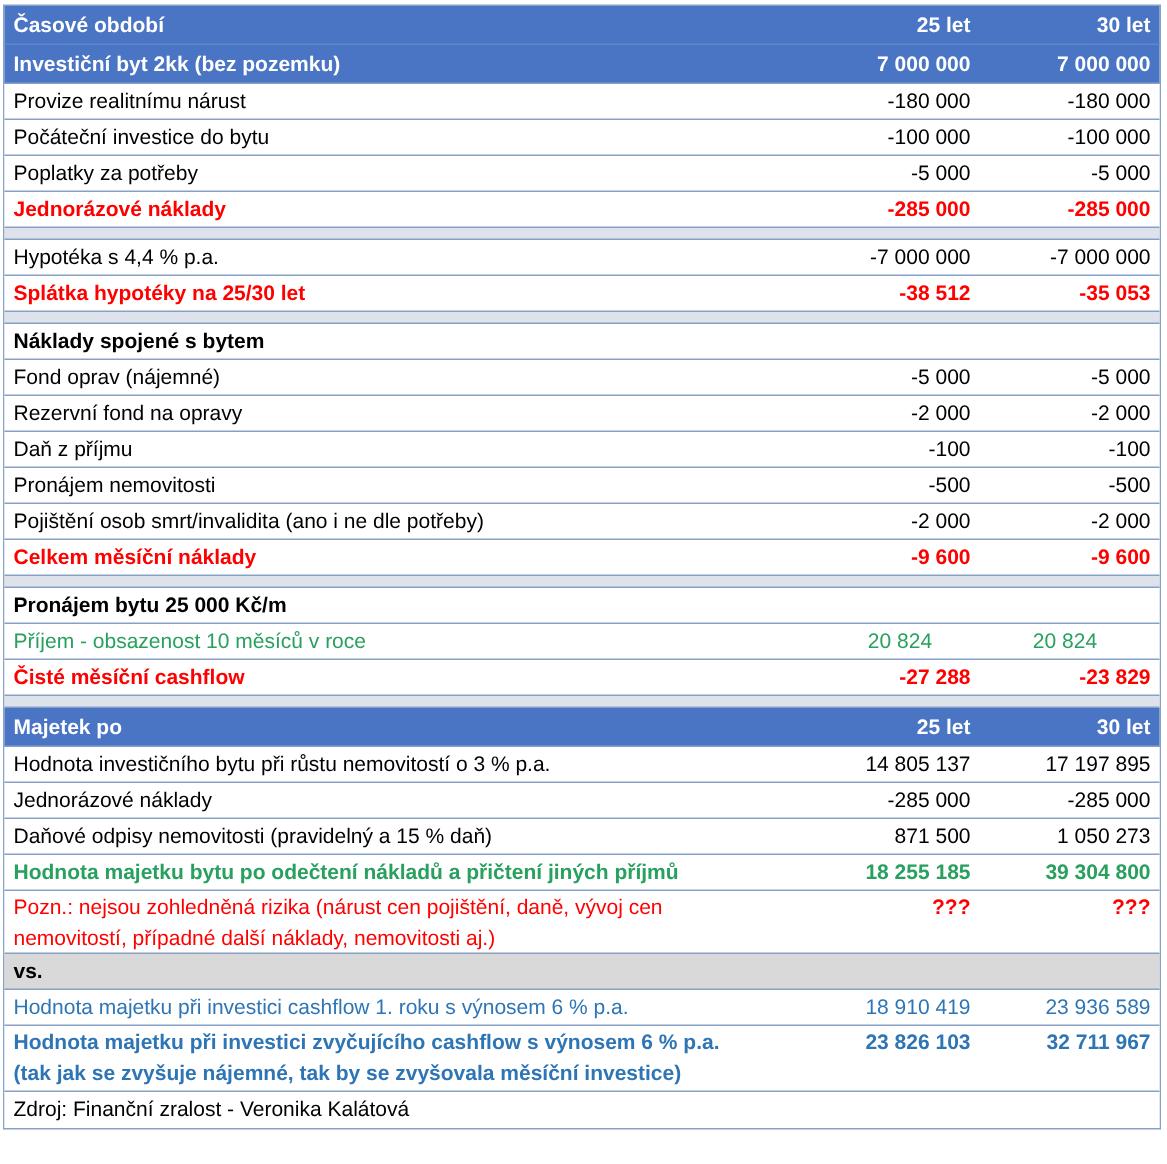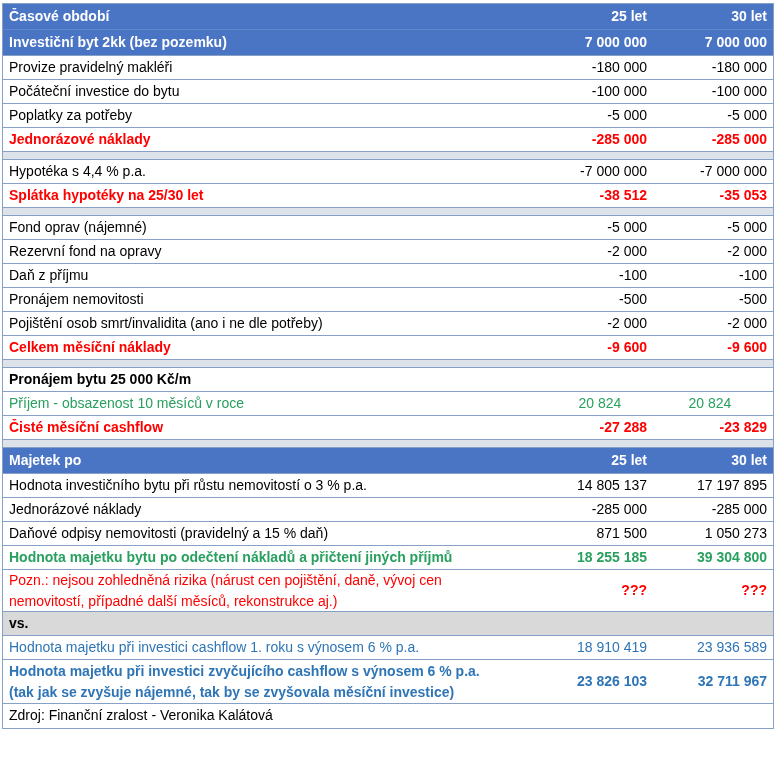--- a/index.html
+++ b/index.html
@@ -38,21 +38,21 @@
   .r-green .label{color:var(--green,#28A05E);}
   .r-green .num{color:var(--green,#28A05E);font-weight:normal;text-align:center;}
   .r-greenbold{color:var(--green,#28A05E);font-weight:bold;}
   .r-blue{color:var(--blue,#2E75B6);}
   .r-bluebold{color:var(--blue,#2E75B6);font-weight:bold;}
   .r-note{color:var(--red,#FF0000);}
   .r-note .num{font-weight:bold;}
   .r-vs{background:var(--vsbg,#D9D9D9);}
   .r-vs .label{font-weight:bold;}
   
-  .twolines{height:42px;align-items:center;}
+  .twolines{height:42px;align-items:flex-start;}
   .twolines .lines{display:flex;flex-direction:column;justify-content:flex-end;}
   .twolines .lines div{height:21px;line-height:21px;white-space:nowrap;}
   .twolines .num{padding-bottom:1px;line-height:21px;}
   .r-bluebold.twolines{height:44px;}
   
   .spacer{
     height:8px;box-sizing:border-box;
     background:var(--spacer,#DDE2EB);
     border-bottom:1px solid var(--border,#87A1C6);
   }
@@ -67,21 +67,21 @@
     <div class="c num">25 let</div>
     <div class="c num n30">30 let</div>
   </div>
   <div class="row r-header last">
     <div class="c label">Investiční byt 2kk (bez pozemku)</div>
     <div class="c num">7 000 000</div>
     <div class="c num n30">7 000 000</div>
   </div>
 
   <div class="row">
-    <div class="c label">Provize pravidelný makléři</div>
+    <div class="c label">Provize realitnímu nárust</div>
     <div class="c num">-180 000</div>
     <div class="c num n30">-180 000</div>
   </div>
   <div class="row">
     <div class="c label">Počáteční investice do bytu</div>
     <div class="c num">-100 000</div>
     <div class="c num n30">-100 000</div>
   </div>
   <div class="row">
     <div class="c label">Poplatky za potřeby</div>
@@ -102,20 +102,25 @@
     <div class="c num n30">-7 000 000</div>
   </div>
   <div class="row r-red">
     <div class="c label">Splátka hypotéky na 25/30 let</div>
     <div class="c num">-38 512</div>
     <div class="c num n30">-35 053</div>
   </div>
 
   <div class="spacer"></div>
 
+  <div class="row r-bold">
+    <div class="c label">Náklady spojené s bytem</div>
+    <div class="c num"></div>
+    <div class="c num n30"></div>
+  </div>
   <div class="row">
     <div class="c label">Fond oprav (nájemné)</div>
     <div class="c num">-5 000</div>
     <div class="c num n30">-5 000</div>
   </div>
   <div class="row">
     <div class="c label">Rezervní fond na opravy</div>
     <div class="c num">-2 000</div>
     <div class="c num n30">-2 000</div>
   </div>
@@ -182,21 +187,21 @@
   </div>
   <div class="row r-greenbold">
     <div class="c label">Hodnota majetku bytu po odečtení nákladů a přičtení jiných příjmů</div>
     <div class="c num">18 255 185</div>
     <div class="c num n30">39 304 800</div>
   </div>
 
   <div class="row r-note twolines">
     <div class="c label lines">
       <div>Pozn.: nejsou zohledněná rizika (nárust cen pojištění, daně, vývoj cen</div>
-      <div>nemovitostí, případné další měsíců, rekonstrukce  aj.)</div>
+      <div>nemovitostí, případné další náklady, nemovitosti  aj.)</div>
     </div>
     <div class="c num">???</div>
     <div class="c num n30">???</div>
   </div>
 
   <div class="row r-vs">
     <div class="c label">vs.</div>
     <div class="c num"></div>
     <div class="c num n30"></div>
   </div>

